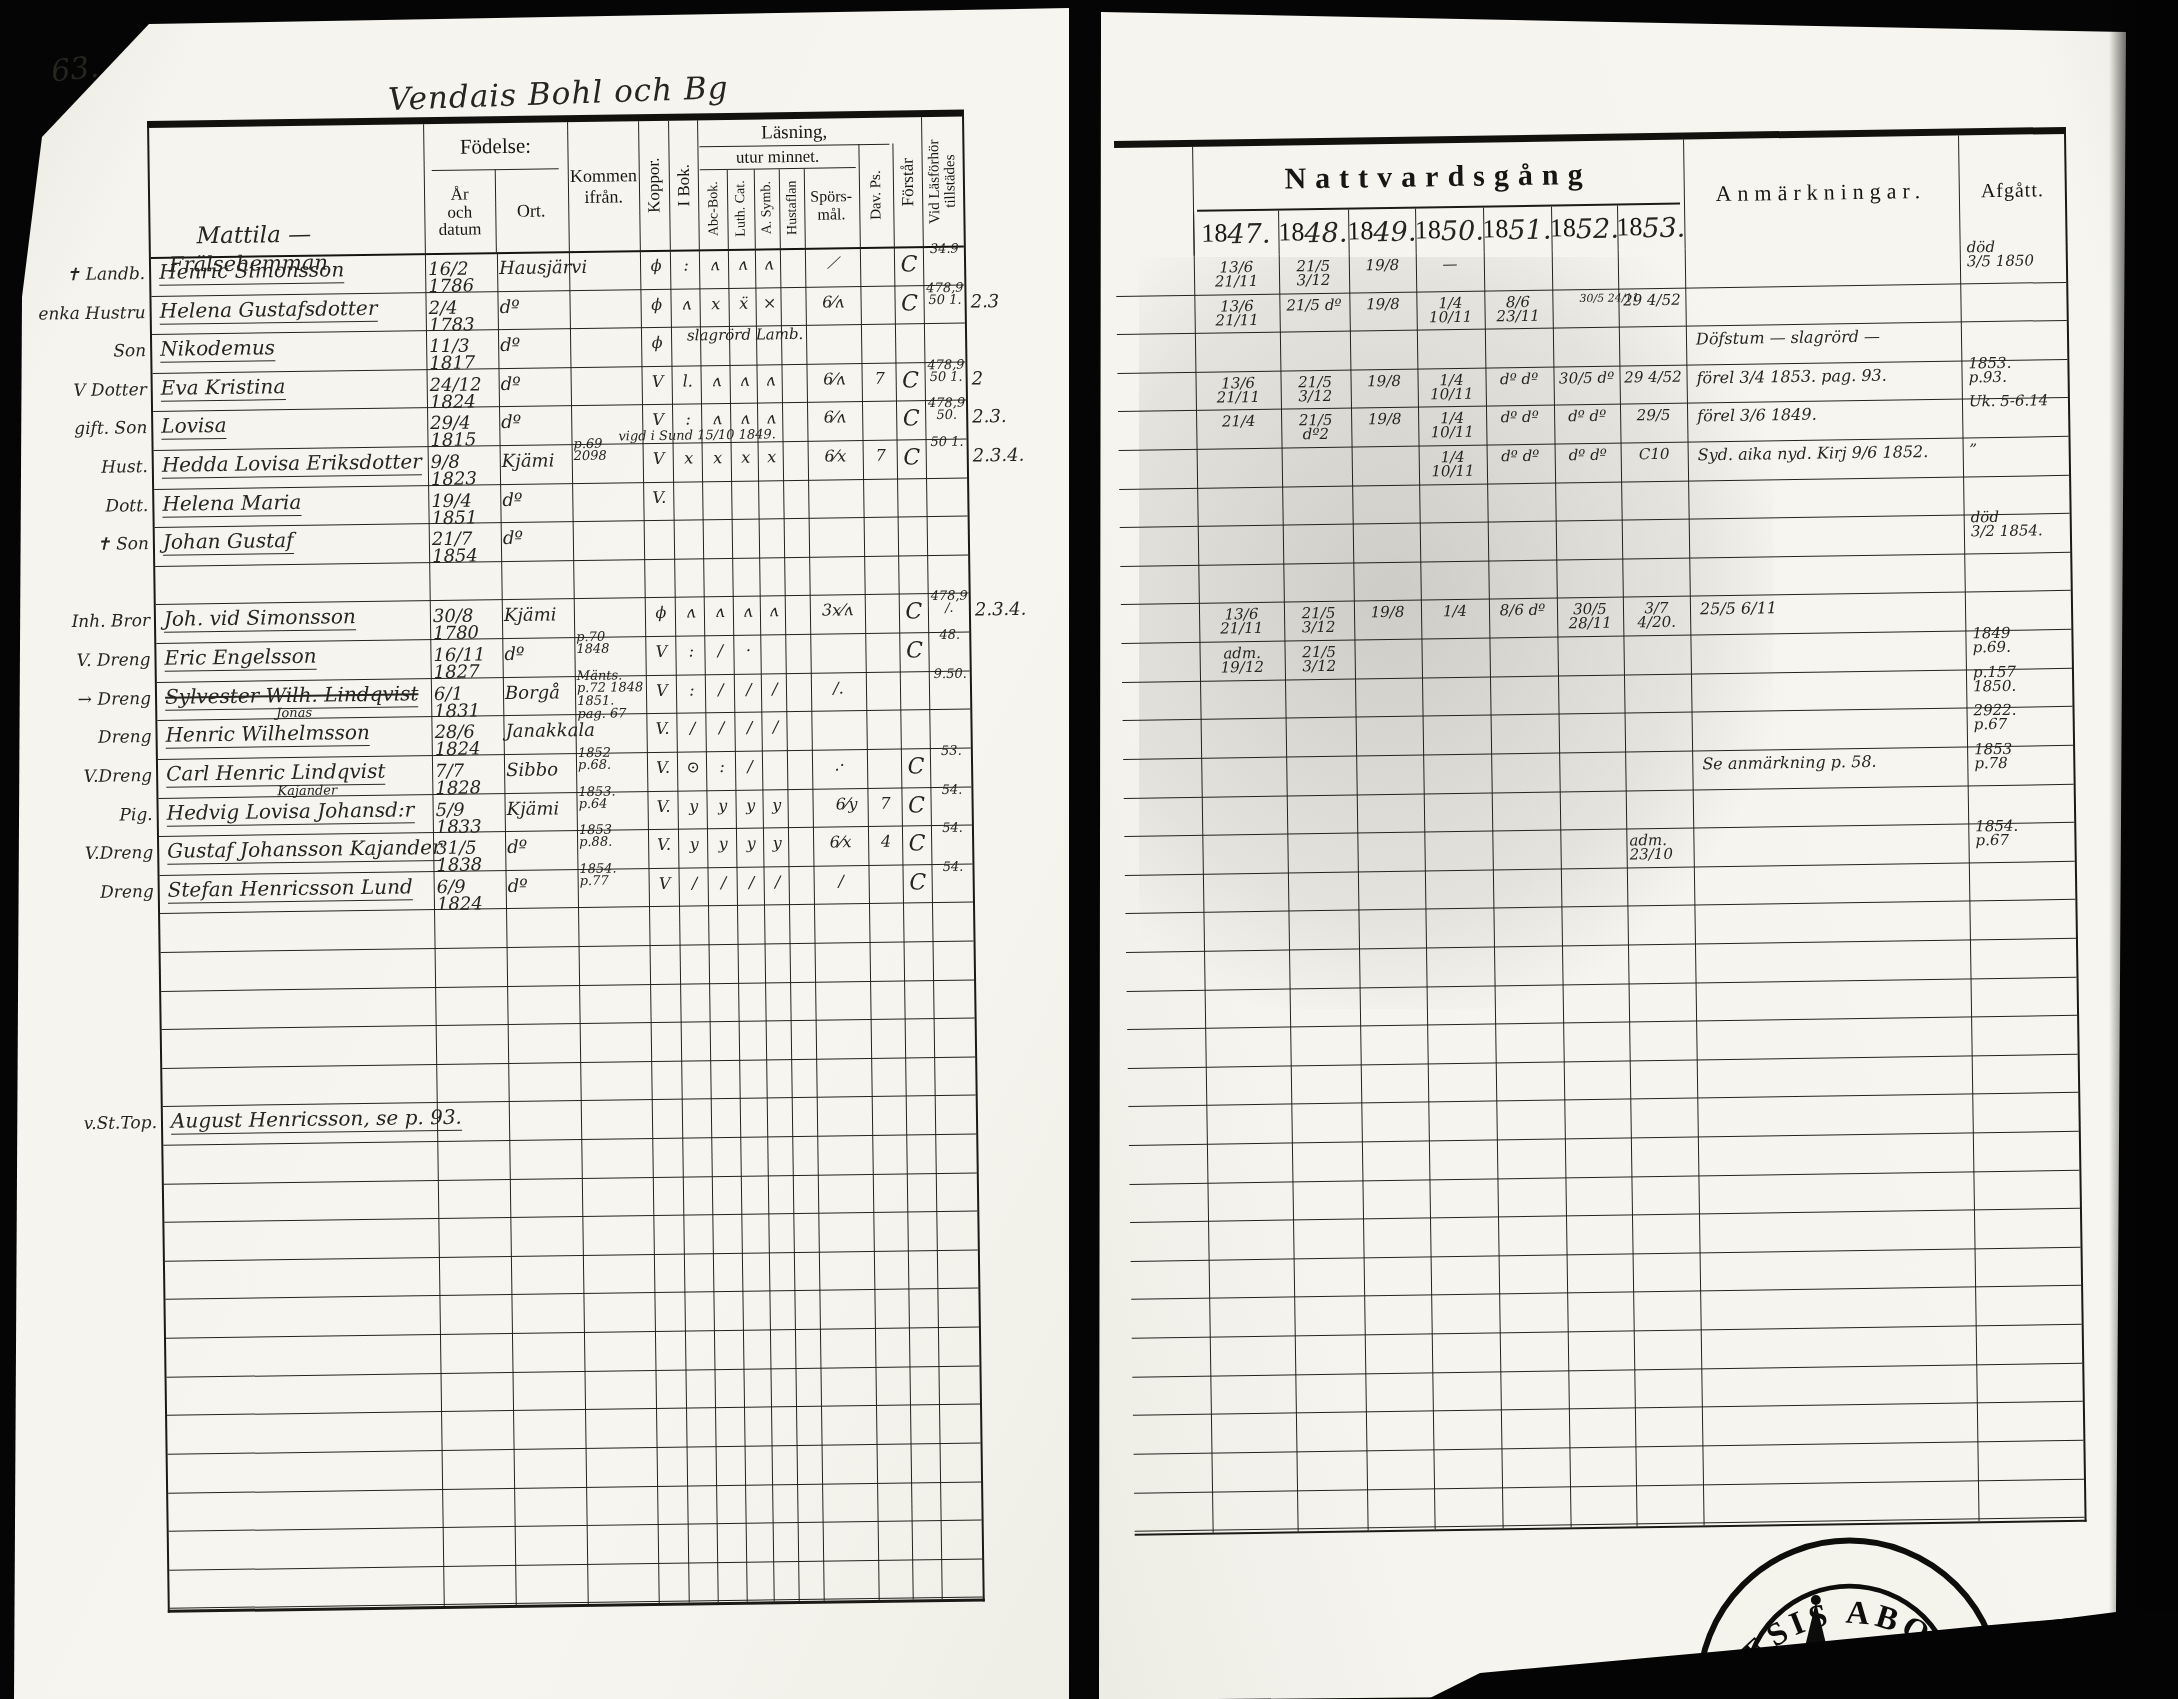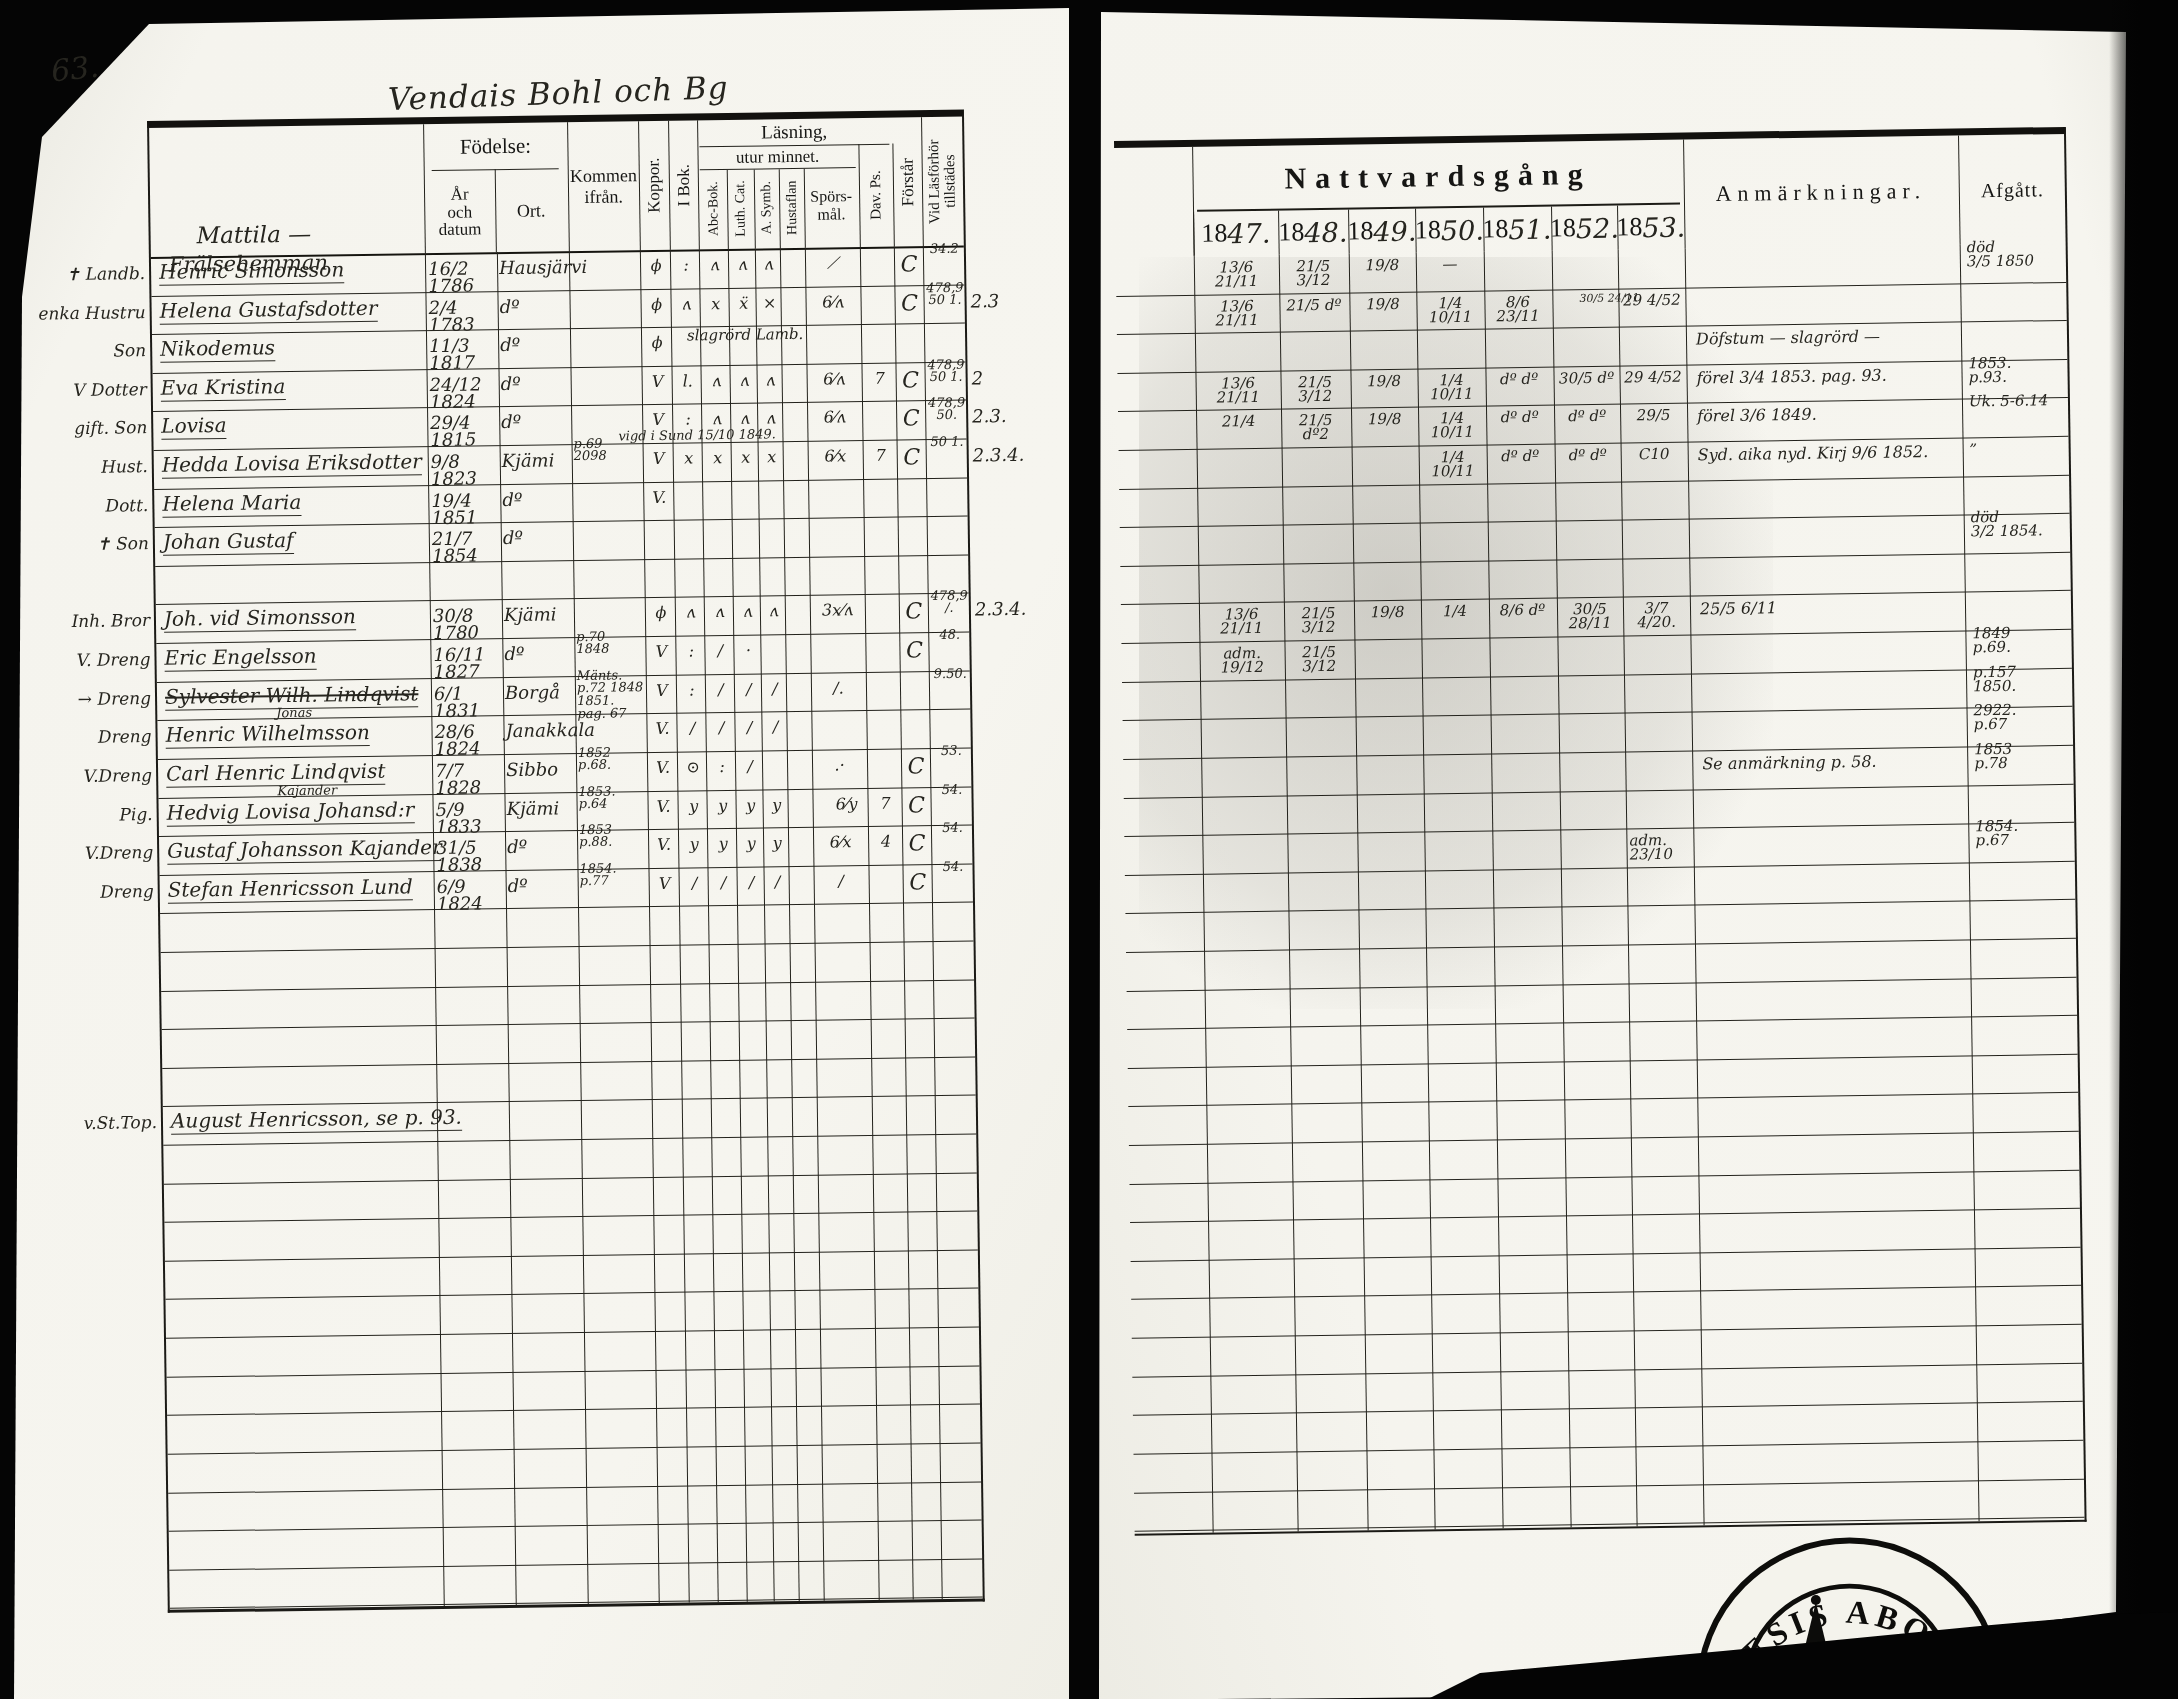--- a/index.html
+++ b/index.html
@@ -161,21 +161,21 @@
           <div class="cell hw" style="left: 8px; top: 6px; max-width: 263px; font-size: 20px; white-space: nowrap;"><span class="nameu">Henric Simonsson</span></div>
           <div class="cell hw" style="left: 277px; width: 69px; top: 7px; font-size: 18px;">16/2 1786</div>
           <div class="cell hw" style="left: 348px; width: 69px; top: 7px; font-size: 18px;">Hausjärvi</div>
           <div class="cell hw" style="left: 492px; width: 26px; top: 8px; font-size: 16px; text-align: center;">ϕ</div>
           <div class="cell hw" style="left: 522px; width: 26px; top: 8px; font-size: 16px; text-align: center;">:</div>
           <div class="cell hw" style="left: 551px; width: 26px; top: 8px; font-size: 16px; text-align: center;">ʌ</div>
           <div class="cell hw" style="left: 580px; width: 24px; top: 8px; font-size: 16px; text-align: center;">ʌ</div>
           <div class="cell hw" style="left: 606px; width: 24px; top: 8px; font-size: 16px; text-align: center;">ʌ</div>
           <div class="cell hw" style="left: 656px; width: 51px; top: 8px; font-size: 16px; text-align: center;">⟋</div>
           <div class="cell hw" style="left: 744px; width: 28px; top: 8px; font-size: 22px; text-align: center;">C</div>
-          <div class="cell hw" style="left: 774px; width: 39px; top: -3px; font-size: 13px; text-align: center;">34.2</div>
+          <div class="cell hw" style="left: 774px; width: 39px; top: -3px; font-size: 13px; text-align: center;">34.9</div>
         </div>
         <div class="lrow" style="top: 39px;">
           <div class="cell hw relcell" style="left: -121px; width: 115px; top: 8px; font-size: 17px;">enka Hustru</div>
           <div class="cell hw" style="left: 8px; top: 6px; max-width: 263px; font-size: 20px; white-space: nowrap;"><span class="nameu">Helena Gustafsdotter</span></div>
           <div class="cell hw" style="left: 277px; width: 69px; top: 7px; font-size: 18px;">2/4 1783</div>
           <div class="cell hw" style="left: 348px; width: 69px; top: 7px; font-size: 18px;">dº</div>
           <div class="cell hw" style="left: 492px; width: 26px; top: 8px; font-size: 16px; text-align: center;">ϕ</div>
           <div class="cell hw" style="left: 522px; width: 26px; top: 8px; font-size: 16px; text-align: center;">ʌ</div>
           <div class="cell hw" style="left: 551px; width: 26px; top: 8px; font-size: 16px; text-align: center;">x</div>
           <div class="cell hw" style="left: 580px; width: 24px; top: 8px; font-size: 16px; text-align: center;">ẍ</div>

